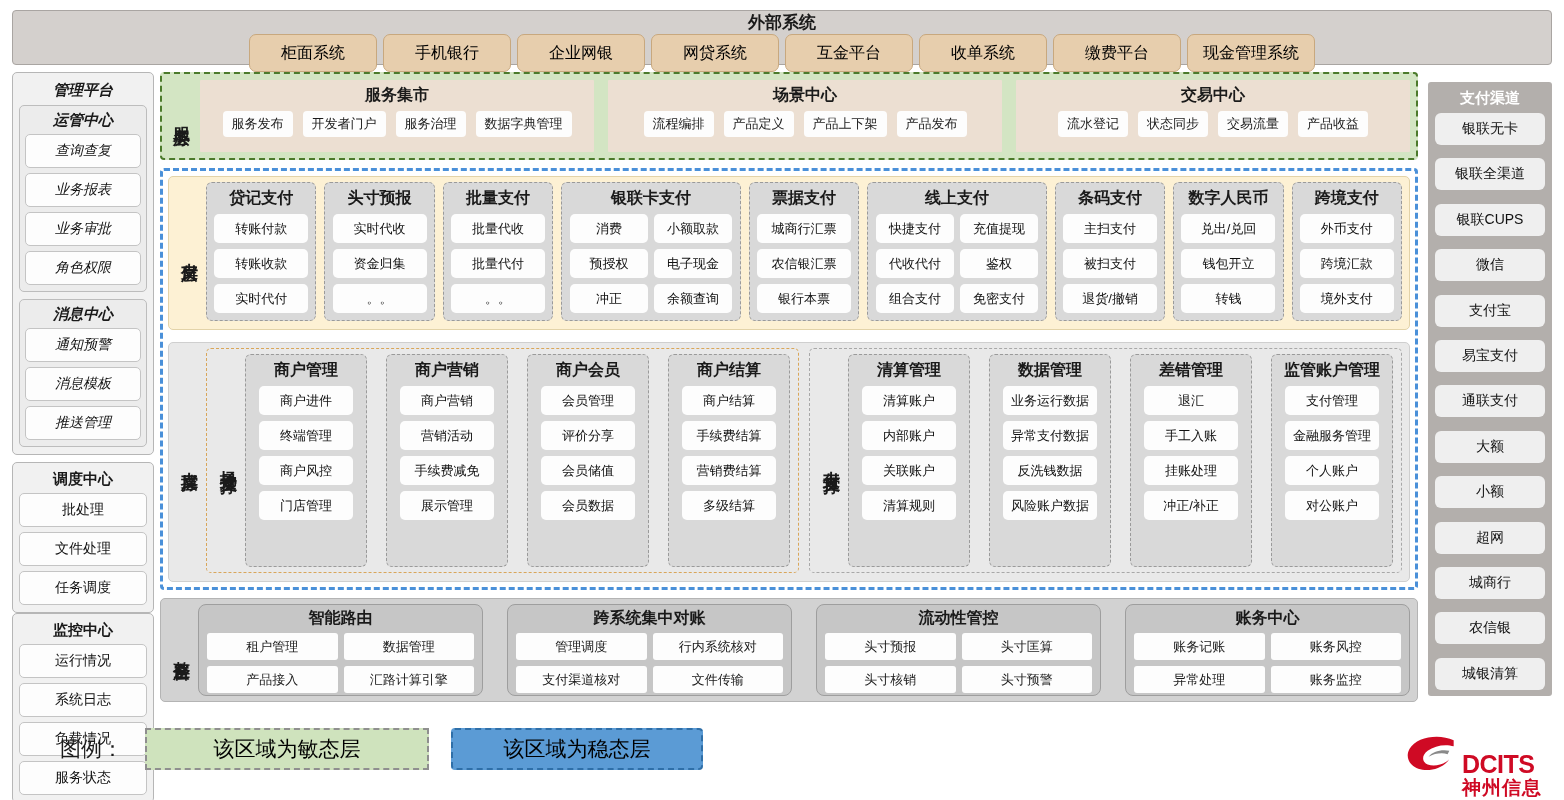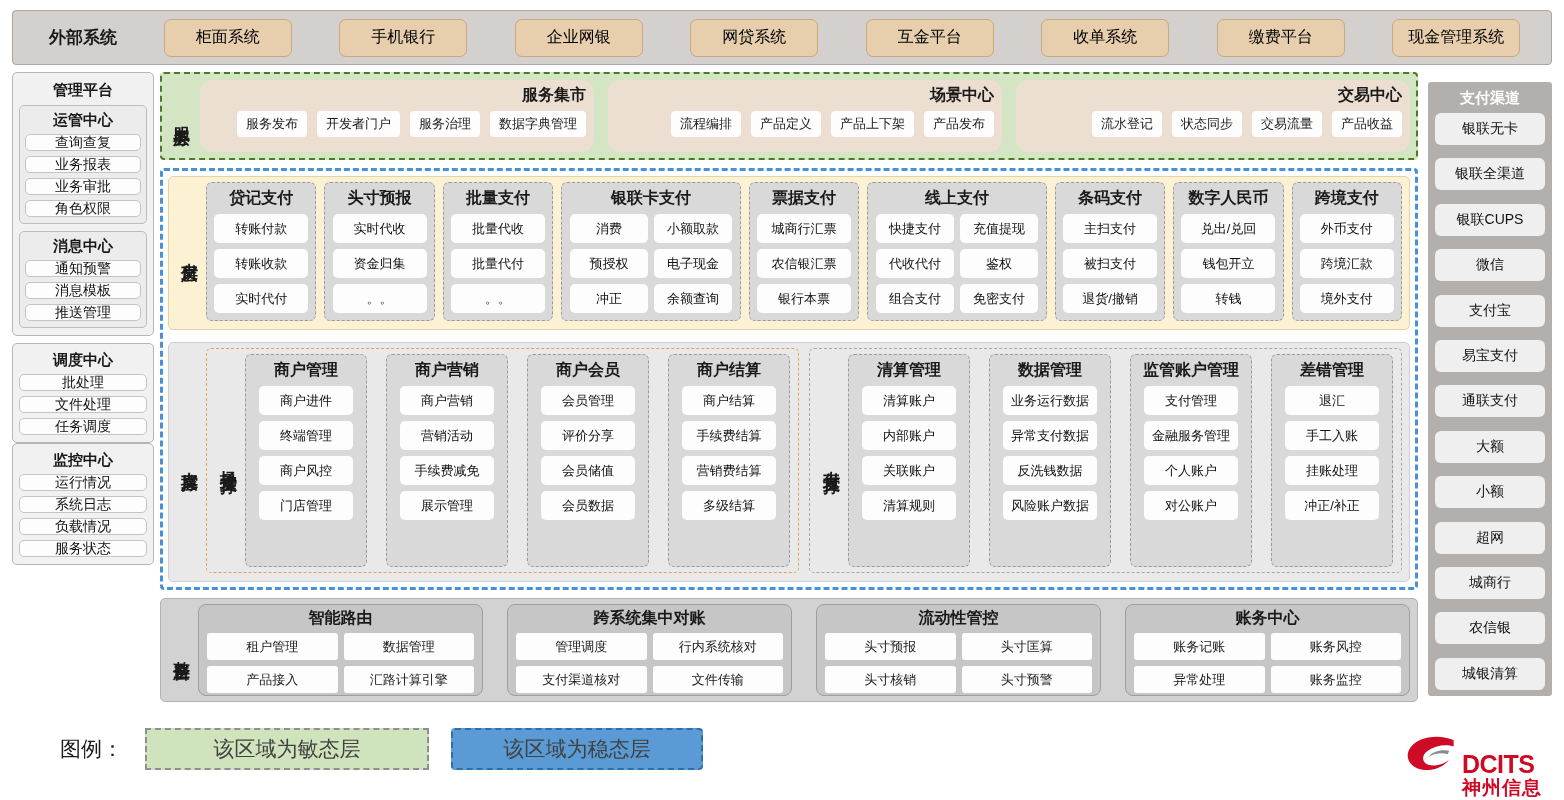--- a/index.html
+++ b/index.html
@@ -10,21 +10,21 @@
     font-family:"Liberation Sans","DejaVu Sans",sans-serif;
     color:#1a1a1a;
     overflow:hidden;
   }
   .page { position:relative; width:1564px; height:800px; }
 
   
   .ext-bar {
     position:absolute; left:12px; top:10px; width:1540px; height:55px;
     background:#d4d0cd; border:1px solid #a9a5a2; border-radius:4px;
-    display:flex; align-items:center; padding:0 10px;
+    display:flex; align-items:center; padding:0 10px;flex-direction:column;
   }
   .ext-title { font-weight:bold; font-size:17px; width:120px; text-align:center; flex:0 0 auto; }
   .ext-items { flex:1 1 auto; display:flex; justify-content:space-around; align-items:center; gap:6px; }
   .ext-chip {
     background:#e7cead; border:1px solid #c8a87e; border-radius:7px;
     height:38px; min-width:128px; padding:0 14px;
     display:flex; align-items:center; justify-content:center;
     font-size:16px; color:#000;
   }
 
@@ -39,21 +39,21 @@
   }
   .panel-title { font-weight:bold; font-size:15px; text-align:center; padding:3px 0 5px; }
   .sub-panel {
     background:#ececec; border:1px solid #bdbdbd; border-radius:5px;
     padding:3px 5px 6px 5px; margin-bottom:7px;
   }
   .sub-panel:last-child { margin-bottom:0; }
   .sub-title { font-weight:bold; font-size:15px; text-align:center; padding:2px 0 4px; }
   .leaf {
     background:#fdfdfd; border:1px solid #c4c4c4; border-radius:5px;
-    height:17px; display:flex; align-items:center; justify-content:center;
+    height:34px; display:flex; align-items:center; justify-content:center;
     font-size:14px; margin-bottom:5px; color:#111;
   }
   .leaf:last-child { margin-bottom:0; }
 
   
   .center {
     position:absolute; left:160px; top:72px; width:1258px; height:630px;
     display:flex; flex-direction:column; gap:8px;
   }
 
@@ -63,22 +63,22 @@
     height:88px; display:flex; align-items:stretch; padding:6px;
   }
   .vlabel {
     writing-mode:vertical-rl; text-orientation:upright;
     font-weight:bold; font-size:17px; letter-spacing:2px;
     display:flex; align-items:center; justify-content:center;
     flex:0 0 26px; line-height:1.05;
   }
   .svc-groups { flex:1; display:flex; gap:14px; padding-left:6px; }
   .svc-group {
-    flex:1; background:#ecdfd2; border-radius:13px; padding:3px 8px 7px;
-    display:flex; flex-direction:column; align-items:flex-end;
+    flex:1; background:#ecdfd2; border-radius:1px; padding:3px 8px 7px;
+    display:flex; flex-direction:column; align-items:center;
   }
   .svc-group-title { font-weight:bold; font-size:16px; padding:2px 0 5px; }
   .svc-items { display:flex; gap:10px; justify-content:center; flex-wrap:nowrap; }
   .svc-chip {
     background:#fdfdfd; border-radius:4px; height:26px; padding:0 9px;
     display:flex; align-items:center; justify-content:center; font-size:13px;
     white-space:nowrap;
   }
 
   
@@ -151,21 +151,21 @@
     display:flex; align-items:center; justify-content:center;
     font-size:14px; color:#111; white-space:nowrap;
   }
 
   
   .legend { position:absolute; left:60px; top:728px; display:flex; align-items:center; gap:22px; }
   .legend-label { font-size:21px; }
   .legend-chip {
     height:42px; min-width:284px; padding:0 18px;
     display:flex; align-items:center; justify-content:center;
-    font-size:21px; color:#404040;
+    font-size:21px; color:#000000;
   }
   .legend-chip.agile { background:#cfe3bd; border:2px dashed #8f8f8f; }
   .legend-chip.stable { background:#5b9bd5; border:2px dashed #2f6fa8; min-width:252px; }
 
   
   .logo { position:absolute; left:1388px; top:712px; width:172px; text-align:center; }
   .logo-row { display:flex; align-items:center; justify-content:center; gap:4px; }
   .logo-mark { width:52px; height:40px; flex:0 0 auto; }
   .logo-text { text-align:left; line-height:1;margin-top:40px; }
   .logo-en { font-weight:bold; font-size:25px; color:#cf0a24; letter-spacing:-0.5px; }
@@ -185,21 +185,21 @@
         <div class="ext-chip">企业网银</div>
         <div class="ext-chip">网贷系统</div>
         <div class="ext-chip">互金平台</div>
         <div class="ext-chip">收单系统</div>
         <div class="ext-chip">缴费平台</div>
         <div class="ext-chip">现金管理系统</div>
       </div>
   </div>
 
   <div class="left-col">
-    <div class="panel" style="flex:0 0 auto;">
+    <div class="panel" style="flex:0 0 auto;font-style:italic;">
       <div class="panel-title">管理平台</div>
       <div id="mp-groups">
           <div class="sub-panel">
             <div class="sub-title">运管中心</div>
             <div class="leaf">查询查复</div>
             <div class="leaf">业务报表</div>
             <div class="leaf">业务审批</div>
             <div class="leaf">角色权限</div>
           </div>
           <div class="sub-panel">
@@ -507,50 +507,50 @@
                     </div>
                     <div class="grp-row">
                       <div class="cell wide">反洗钱数据</div>
                     </div>
                     <div class="grp-row">
                       <div class="cell wide">风险账户数据</div>
                     </div>
                   </div>
                 </div>
                 <div class="grp" style="flex: 1 1 0px;">
+                  <div class="grp-title">差错管理</div>
+                  <div class="grp-rows">
+                    <div class="grp-row">
+                      <div class="cell wide">退汇</div>
+                    </div>
+                    <div class="grp-row">
+                      <div class="cell wide">手工入账</div>
+                    </div>
+                    <div class="grp-row">
+                      <div class="cell wide">挂账处理</div>
+                    </div>
+                    <div class="grp-row">
+                      <div class="cell wide">冲正/补正</div>
+                    </div>
+                  </div>
+                </div>
+                <div class="grp" style="flex: 1 1 0px;">
                   <div class="grp-title">监管账户管理</div>
                   <div class="grp-rows">
                     <div class="grp-row">
                       <div class="cell wide">支付管理</div>
                     </div>
                     <div class="grp-row">
                       <div class="cell wide">金融服务管理</div>
                     </div>
                     <div class="grp-row">
                       <div class="cell wide">个人账户</div>
                     </div>
                     <div class="grp-row">
                       <div class="cell wide">对公账户</div>
-                    </div>
-                  </div>
-                </div>
-                <div class="grp" style="flex: 1 1 0px;">
-                  <div class="grp-title">差错管理</div>
-                  <div class="grp-rows">
-                    <div class="grp-row">
-                      <div class="cell wide">退汇</div>
-                    </div>
-                    <div class="grp-row">
-                      <div class="cell wide">手工入账</div>
-                    </div>
-                    <div class="grp-row">
-                      <div class="cell wide">挂账处理</div>
-                    </div>
-                    <div class="grp-row">
-                      <div class="cell wide">冲正/补正</div>
                     </div>
                   </div>
                 </div>
               </div>
             </div>
           </div>
       </div>
     </div>
 
     <div class="integ-layer">

